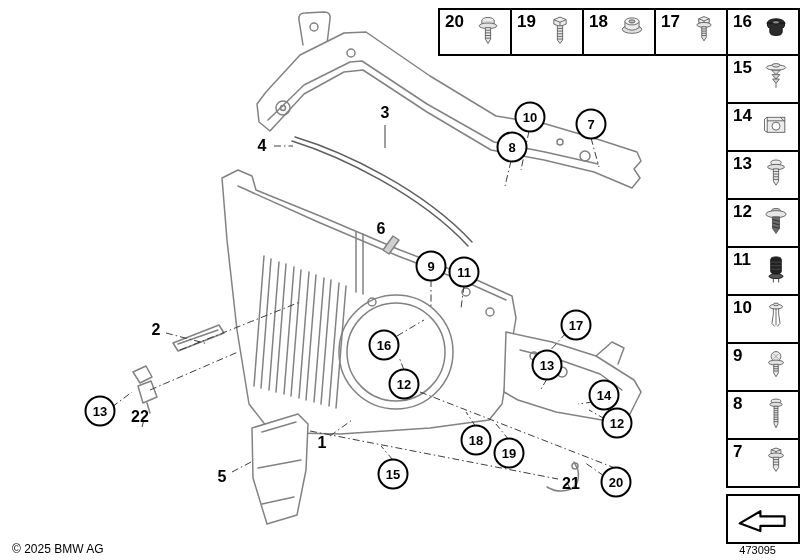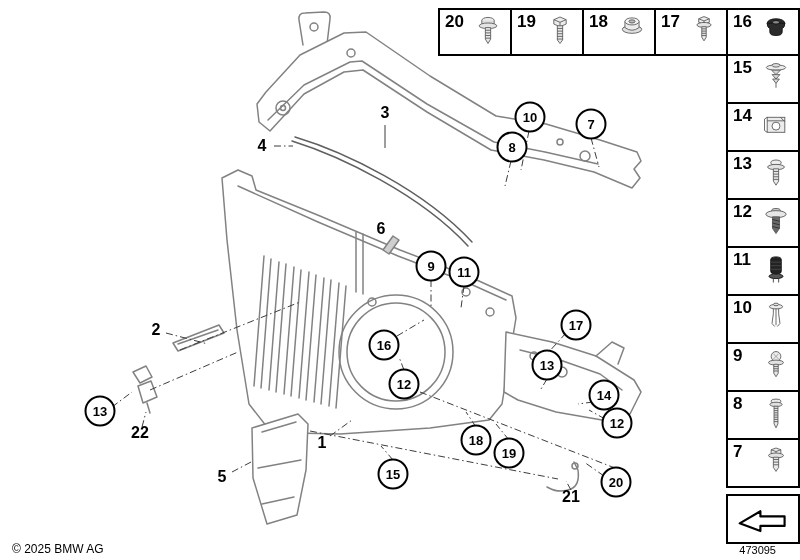--- a/index.html
+++ b/index.html
@@ -270,28 +270,28 @@
       <div class="callout circle" style="left: 431px; top: 266px;">9</div>
       <div class="callout circle" style="left: 464px; top: 272px;">11</div>
       <div class="callout plain" style="left: 156px; top: 330px;">2</div>
       <div class="callout circle" style="left: 384px; top: 345px;">16</div>
       <div class="callout circle" style="left: 576px; top: 325px;">17</div>
       <div class="callout circle" style="left: 547px; top: 365px;">13</div>
       <div class="callout circle" style="left: 404px; top: 384px;">12</div>
       <div class="callout circle" style="left: 604px; top: 395px;">14</div>
       <div class="callout circle" style="left: 617px; top: 423px;">12</div>
       <div class="callout circle" style="left: 100px; top: 411px;">13</div>
-      <div class="callout plain" style="left: 140px; top: 433px; text-align: center;">22</div>
+      <div class="callout plain" style="left: 140px; top: 417px; text-align: center;">22</div>
       <div class="callout circle" style="left: 476px; top: 440px;">18</div>
       <div class="callout circle" style="left: 509px; top: 453px;">19</div>
       <div class="callout circle" style="left: 393px; top: 474px;">15</div>
       <div class="callout plain" style="left: 322px; top: 443px;">1</div>
       <div class="callout plain" style="left: 222px; top: 477px;">5</div>
       <div class="callout circle" style="left: 616px; top: 482px;">20</div>
-      <div class="callout plain" style="left: 571px; top: 497px;">21</div>
+      <div class="callout plain" style="left: 571px; top: 484px;">21</div>
     </div>
 
   <div class="legend-row">
     <div class="cell">
       <span class="num">20</span>
       <svg class="fi" viewBox="0 0 34 40">
           <use href="#sym-screw-washer"></use>
         </svg>
     </div>
     <div class="cell">

